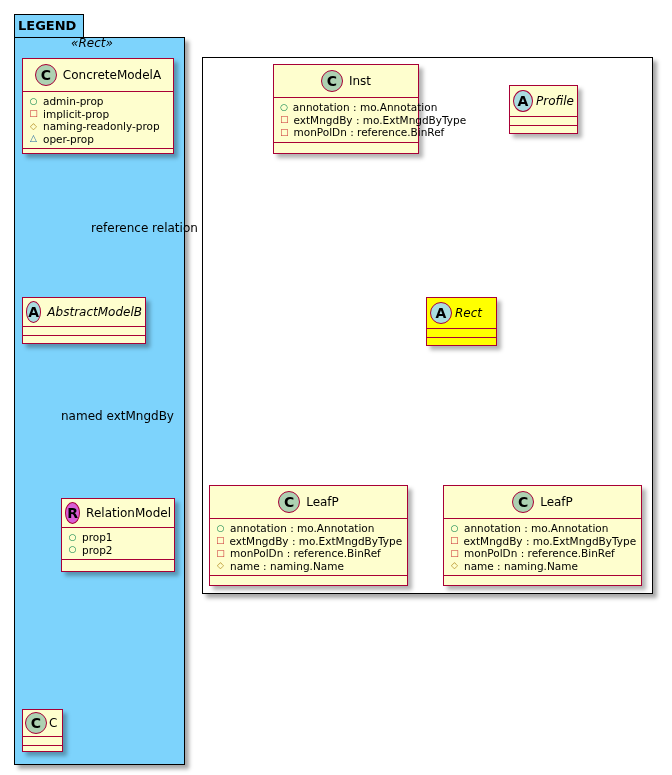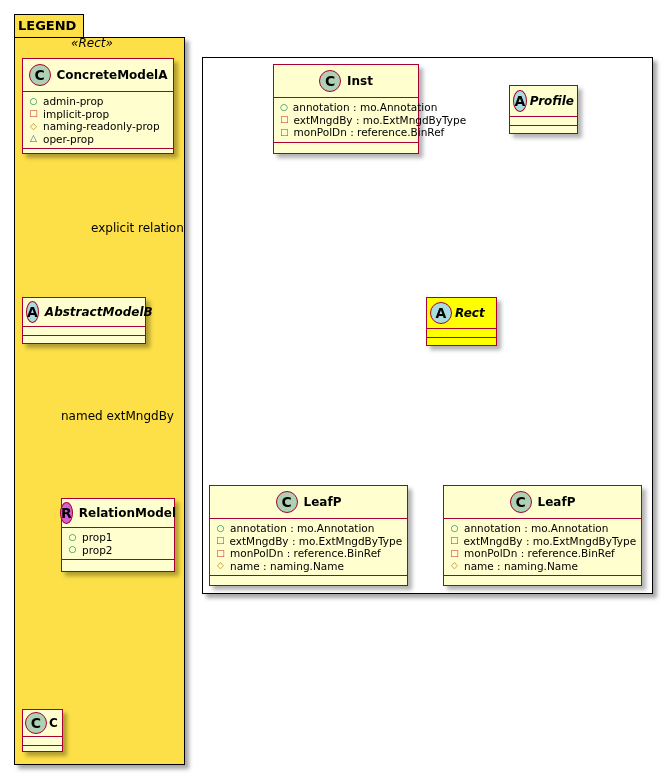--- a/index.html
+++ b/index.html
@@ -4,35 +4,35 @@
 <style>
   html, body { margin:0; padding:0; background:#ffffff; }
   body { width:672px; height:775px; position:relative; overflow:hidden;
          font-family:"DejaVu Sans", sans-serif; color:#000; }
   svg#edges { position:absolute; left:0; top:0; width:672px; height:775px; pointer-events:none; }
 
   .pkg-tab { position:absolute; border:1.5px solid #000; border-bottom:none;
              font-weight:bold; font-size:13px; line-height:22px; padding:0 3px; box-sizing:border-box; }
   .pkg-body { position:absolute; border:1.5px solid #000; box-sizing:border-box;
               box-shadow:4px 4px 4px rgba(0,0,0,0.35); }
-  .legend-bg { background:#fde047; }
+  .legend-bg { background:#7dd3fc; }
   .fabric-bg { background:#ffffff; }
 
   .cls { position:absolute; background:#fefece; border:1.5px solid #a80036; box-sizing:border-box;
          box-shadow:4px 4px 4px rgba(0,0,0,0.3); font-size:11px; }
   .cls.yellow { background:#ffff00; }
   .cls .head { display:flex; align-items:center; justify-content:center; gap:6px;
                padding:4px 4px; border-bottom:1.5px solid #a80036; }
   .cls .head.left { justify-content:flex-start; }
   .spot { width:22px; height:22px; border-radius:50%; border:1px solid #a80036; box-sizing:border-box;
           display:flex; align-items:center; justify-content:center; font-weight:bold; font-size:14px; }
   .spot.c { background:#add1b2; }
   .spot.a { background:#a9dcdf; }
   .spot.r { background:#d95ed6; }
-  .name { font-size:12px;font-weight:bold; }
+  .name { font-size:12px; }
   .name.italic { font-style:italic; }
   .attrs { padding:3px 6px; border-bottom:1.5px solid #a80036; line-height:12.5px; }
   .attrs.empty { height:8px; padding:0; }
   .methods { height:8px; }
   .attr { display:flex; align-items:center; gap:5px; white-space:nowrap; font-size:10.5px; }
   .vis { width:9px; text-align:center; font-size:9px; line-height:9px; }
   .vis.pub { color:#038048; }
   .vis.priv { color:#c82930; }
   .vis.prot { color:#b38d22; }
   .vis.pkgv { color:#1963a0; }
@@ -90,21 +90,21 @@
         <span>naming-readonly-prop</span>
       </div>
     <div class="attr">
         <span class="vis pkgv">△</span>
         <span>oper-prop</span>
       </div>
   </div>
   <div class="methods"></div>
 </div>
 
-<div class="edge-label" style="left:91px;top:221px;">explicit relation</div>
+<div class="edge-label" style="left:91px;top:221px;">reference relation</div>
 
 <div class="cls" style="left:22px;top:297px;width:124px;height:47px;">
   <div class="head left" style="height:22px;padding:3px 3px;">
     <span class="spot a">A</span>
     <span class="name italic">AbstractModelB</span>
   </div>
   <div class="attrs empty"></div>
   <div class="methods"></div>
 </div>
 

